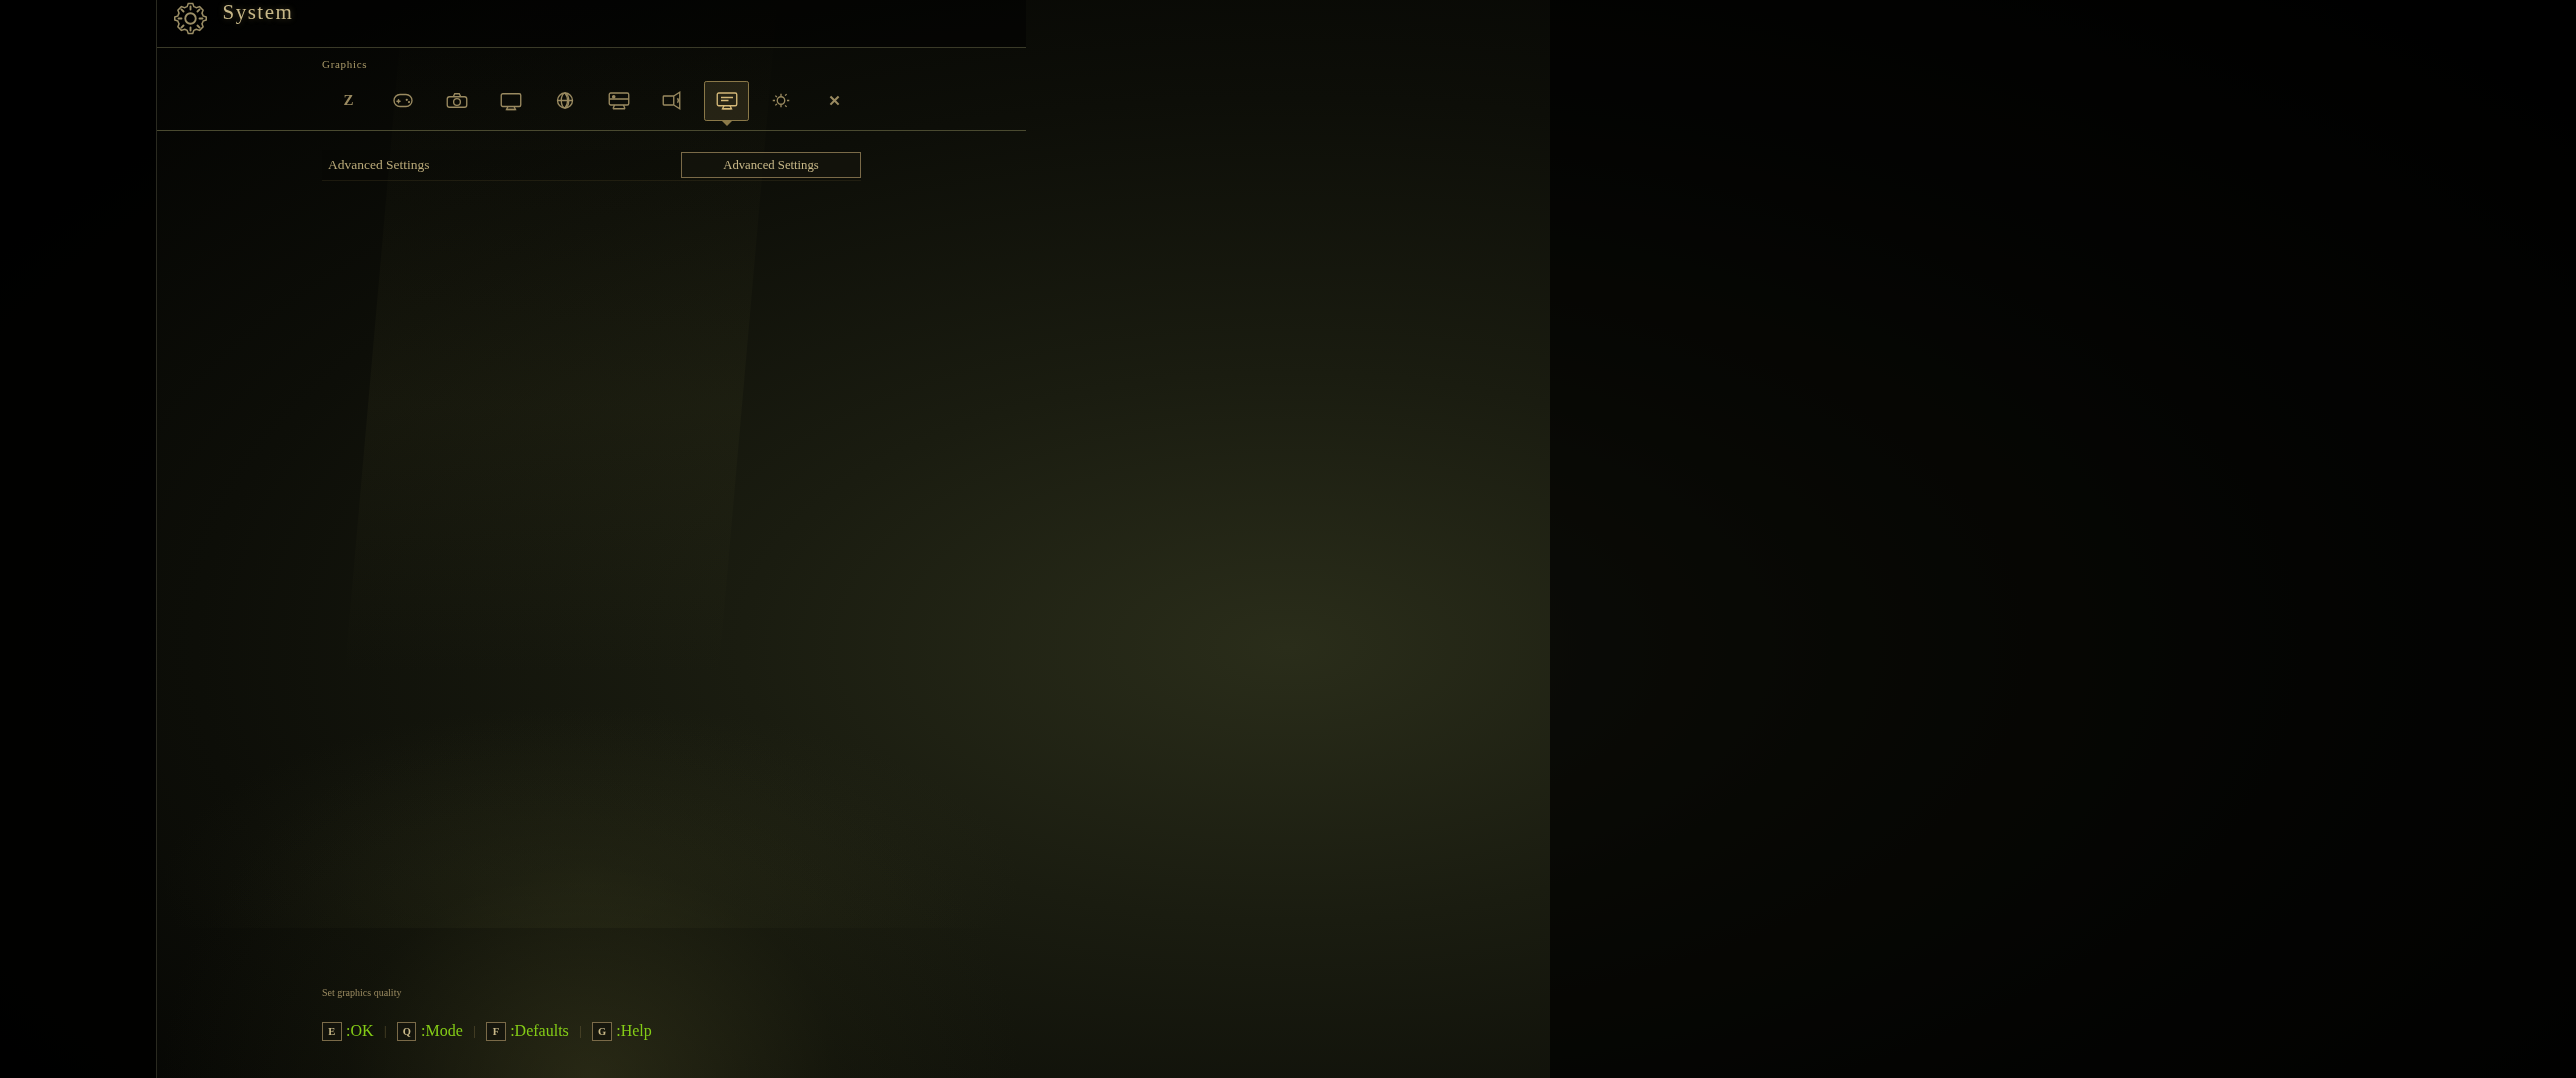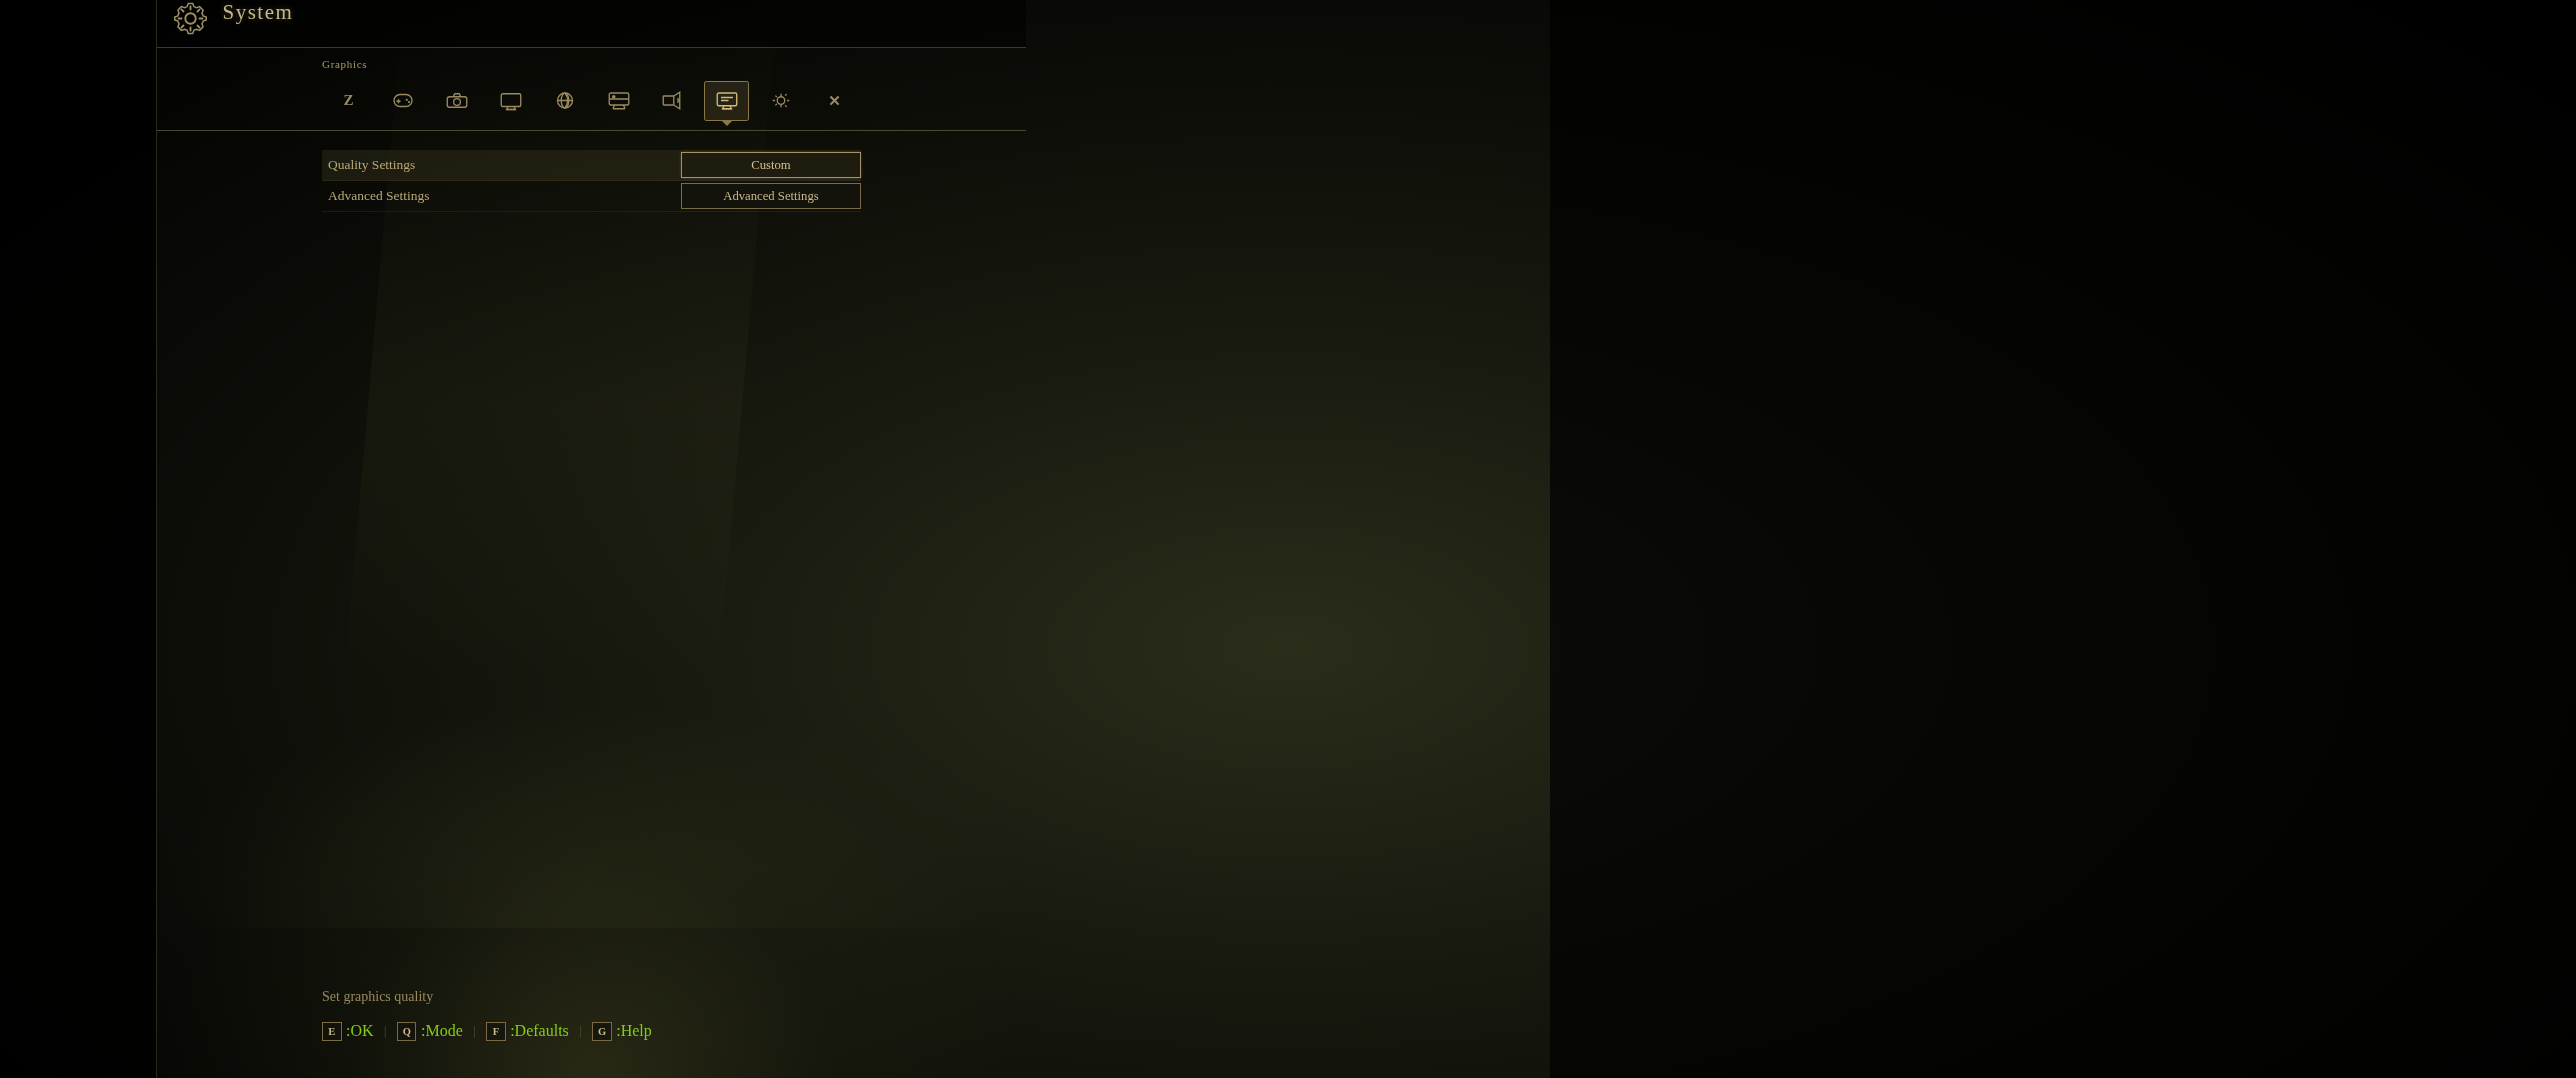--- a/index.html
+++ b/index.html
@@ -211,22 +211,22 @@
       position: absolute;
       bottom: 37px;
       left: 322px;
       display: flex;
       flex-direction: column;
       gap: 4.5px;
     }
 
     .hint-title {
       color: #9a8a60;
-      font-size: 14px;
-      margin-bottom: 12px;
+      font-size: 10px;
+      margin-bottom: 19px;
     }
 
     .hint-row {
       display: flex;
       align-items: center;
       gap: 4.5px;
     }
 
     .hint-key {
       display: inline-flex;
@@ -367,24 +367,20 @@
   <div class="tab-item">
     <span style="font-size:15px;color:#9a8a60;font-weight:bold;">✕</span>
   </div>
 </div>
 
 <div class="settings-table">
 
 
 
 
-  <div class="setting-row highlighted">
-    <span class="setting-label">Quality Settings</span>
-    <div class="setting-value boxed-highlighted">Custom</div>
-  </div>
 
   <div class="setting-row">
     <span class="setting-label">Advanced Settings</span>
     <div class="setting-value boxed">Advanced Settings</div>
   </div>
 </div>
 
 <div class="bottom-hints">
   <div class="hint-title">Set graphics quality</div>
   <div class="hint-row">

